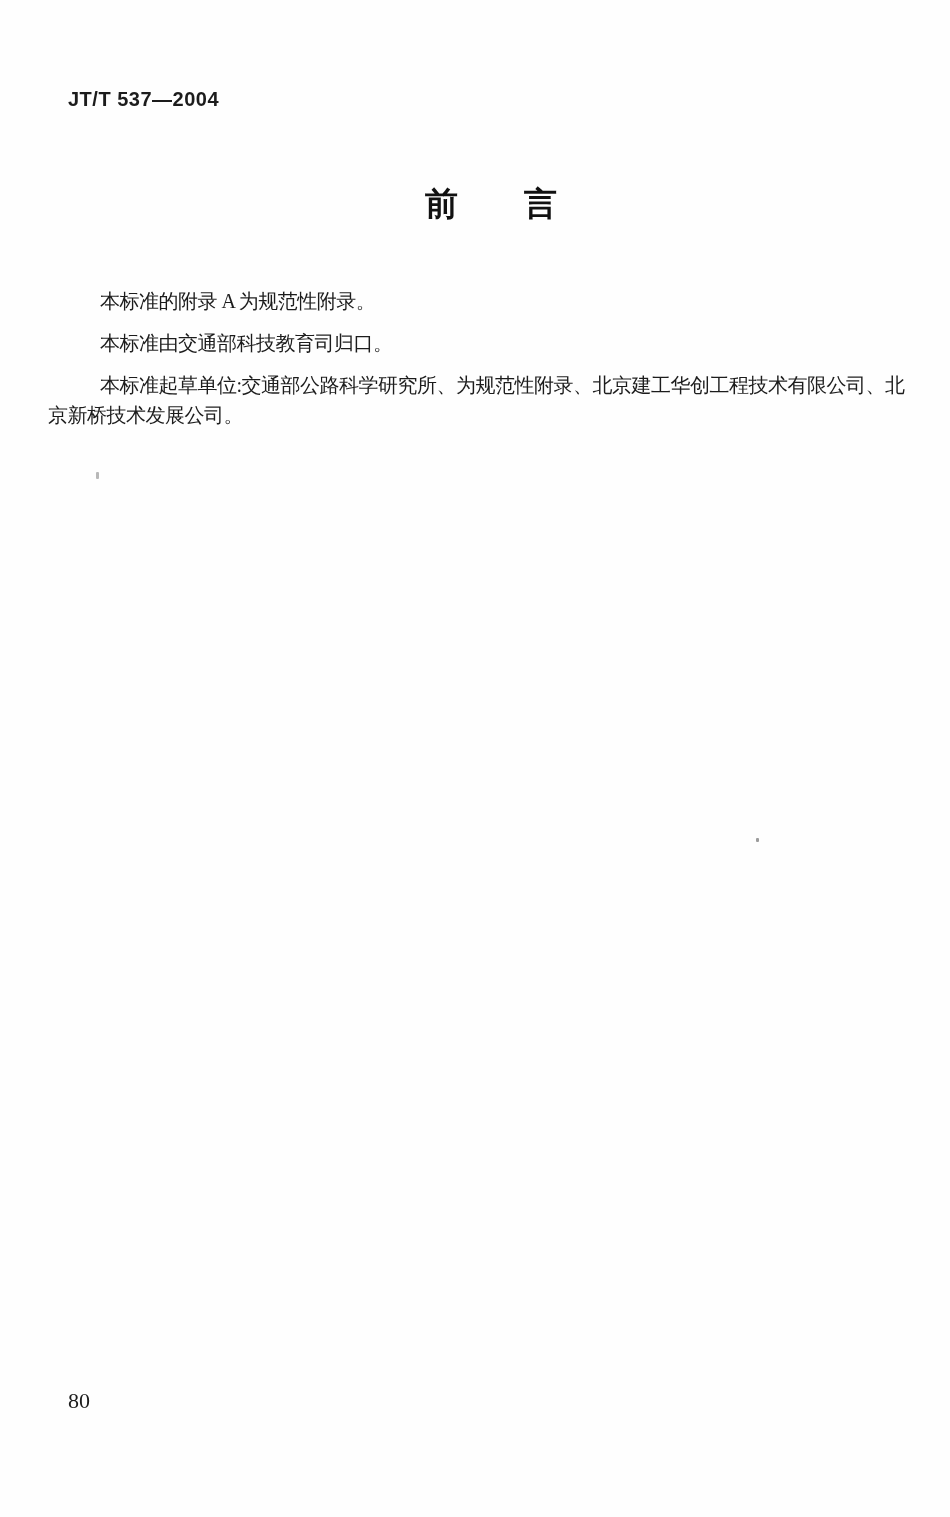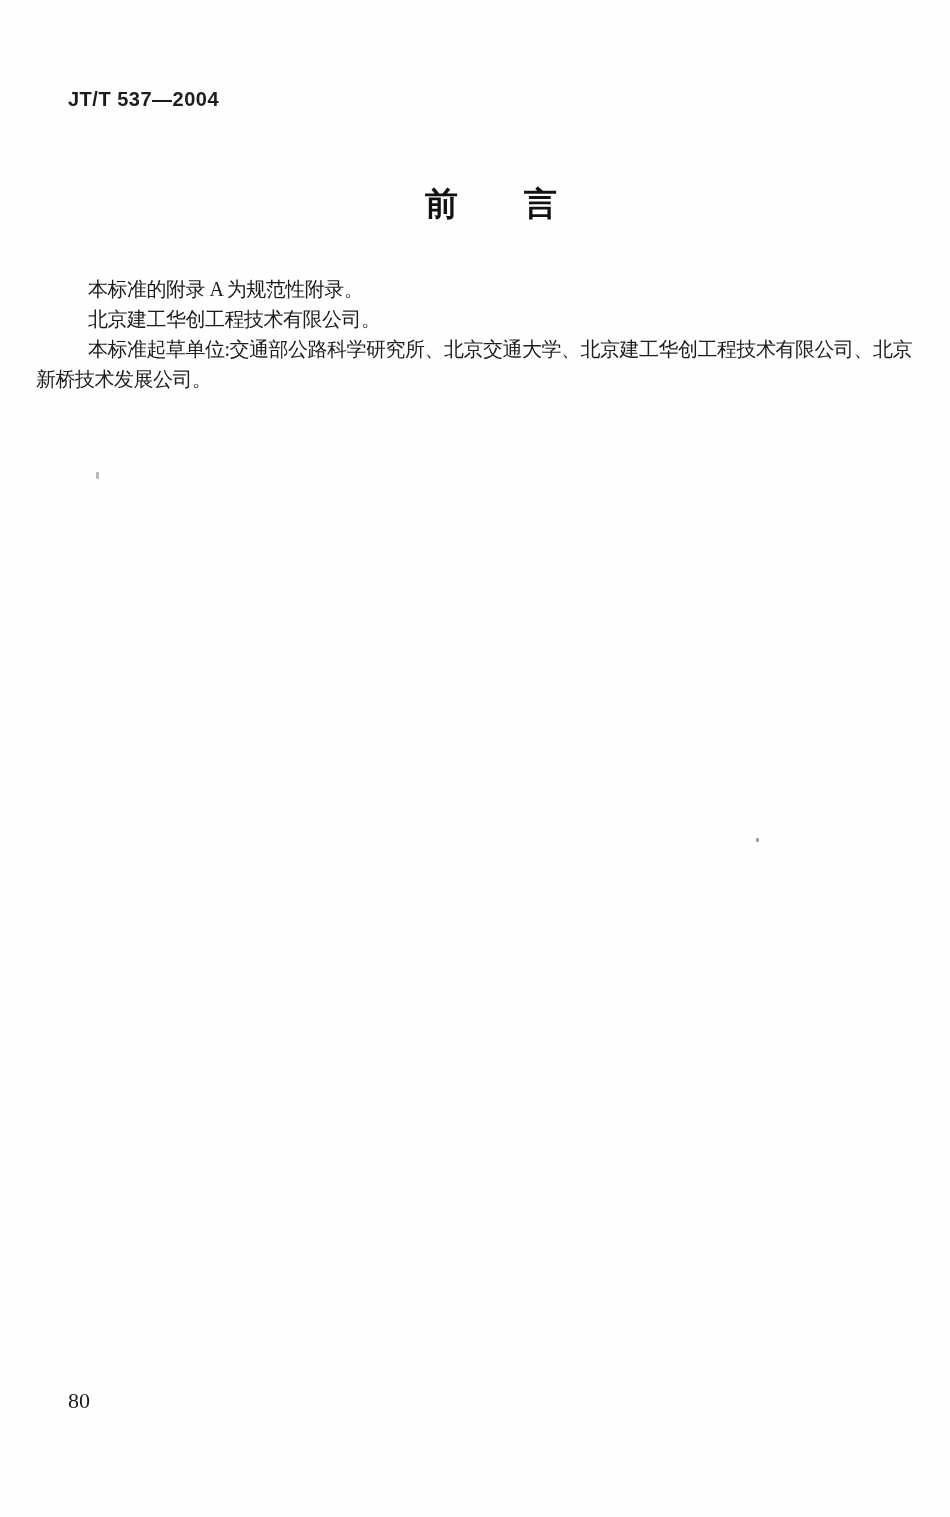--- a/index.html
+++ b/index.html
@@ -43,21 +43,21 @@
     position: absolute;
     left: 36px;
     top: 274px;
     width: 884px;
     font-size: 20px;
     line-height: 30px;
     letter-spacing: -0.5px;
     text-align: left;
   }
   .foreword p {
-    margin: 0;
+    margin: 12px;
     text-indent: 52px;
   }
   .page-number {
     position: absolute;
     left: 68px;
     top: 1388px;
     font-size: 22px;
     line-height: 26px;
   }
   .speck {
@@ -83,22 +83,22 @@
 <body>
 
 <div class="page">
 
   <div class="doc-code">JT/T 537—2004</div>
 
   <h1 class="title">前　　言</h1>
 
   <div class="foreword">
       <p>本标准的附录 A 为规范性附录。</p>
-      <p>北京建工华创工程技术有限公司。</p>
-      <p>本标准起草单位:交通部公路科学研究所、北京交通大学、北京建工华创工程技术有限公司、北京新桥技术发展公司。</p>
+      <p>本标准由交通部科技教育司归口。</p>
+      <p>本标准起草单位:交通部公路科学研究所、为规范性附录、北京建工华创工程技术有限公司、北京新桥技术发展公司。</p>
     </div>
 
   <span class="speck speck-1"></span>
   <span class="speck speck-2"></span>
 
   <div class="page-number">80</div>
 
 </div>
 
 </body></html>

